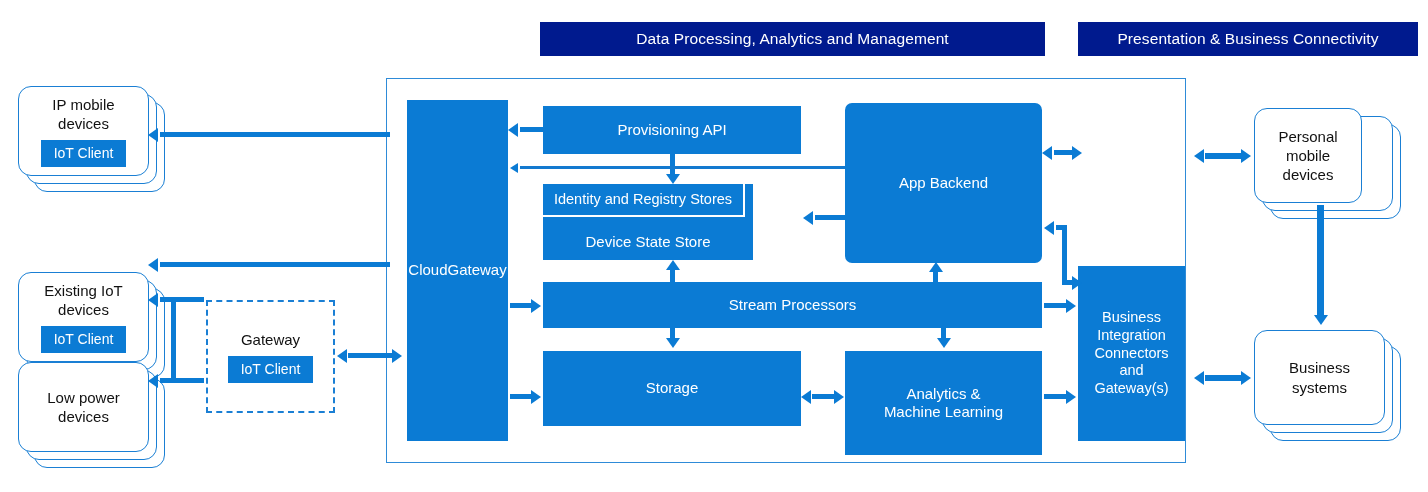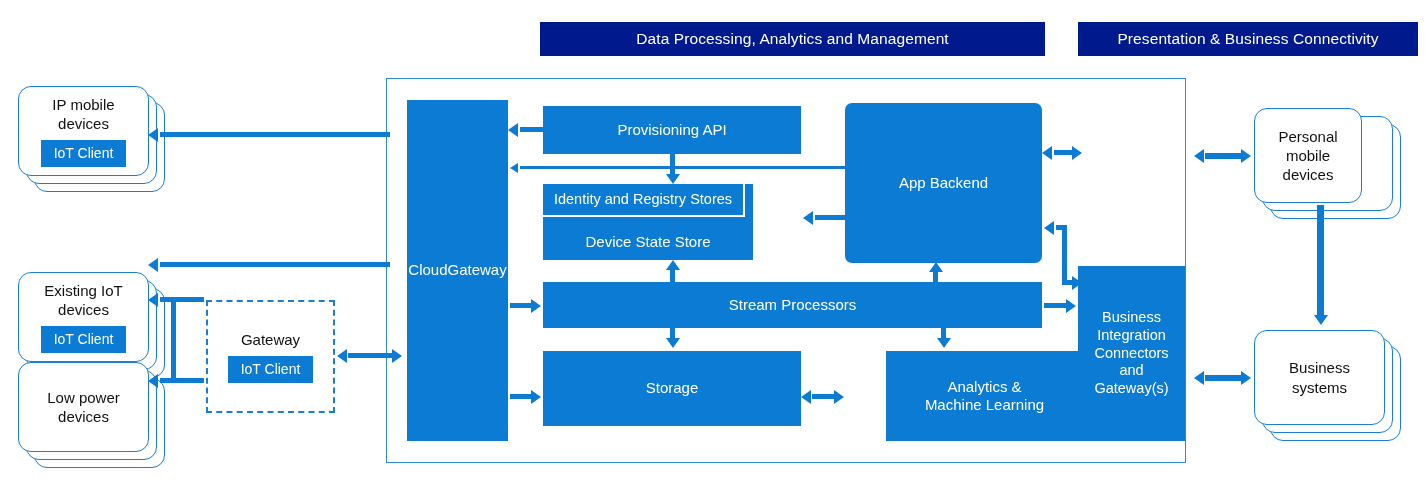--- a/index.html
+++ b/index.html
@@ -129,21 +129,21 @@
   </div>
 
   <div class="blk" style="left:543px;top:282px;width:499px;height:46px;">
     <span>Stream Processors</span>
   </div>
 
   <div class="blk" style="left:543px;top:351px;width:258px;height:75px;">
     <span>Storage</span>
   </div>
 
-  <div class="blk" style="left:845px;top:351px;width:197px;height:90px;flex-direction:column;margin-left:41px;">
+  <div class="blk" style="left:845px;top:351px;width:197px;height:104px;flex-direction:column;">
     <span>Analytics &amp;</span>
     <span>Machine Learning</span>
   </div>
 
 
   <div class="blk small" style="left:1078px;top:266px;width:107px;height:175px;flex-direction:column;">
     <span>Business</span>
     <span>Integration</span>
     <span>Connectors</span>
     <span>and</span>

